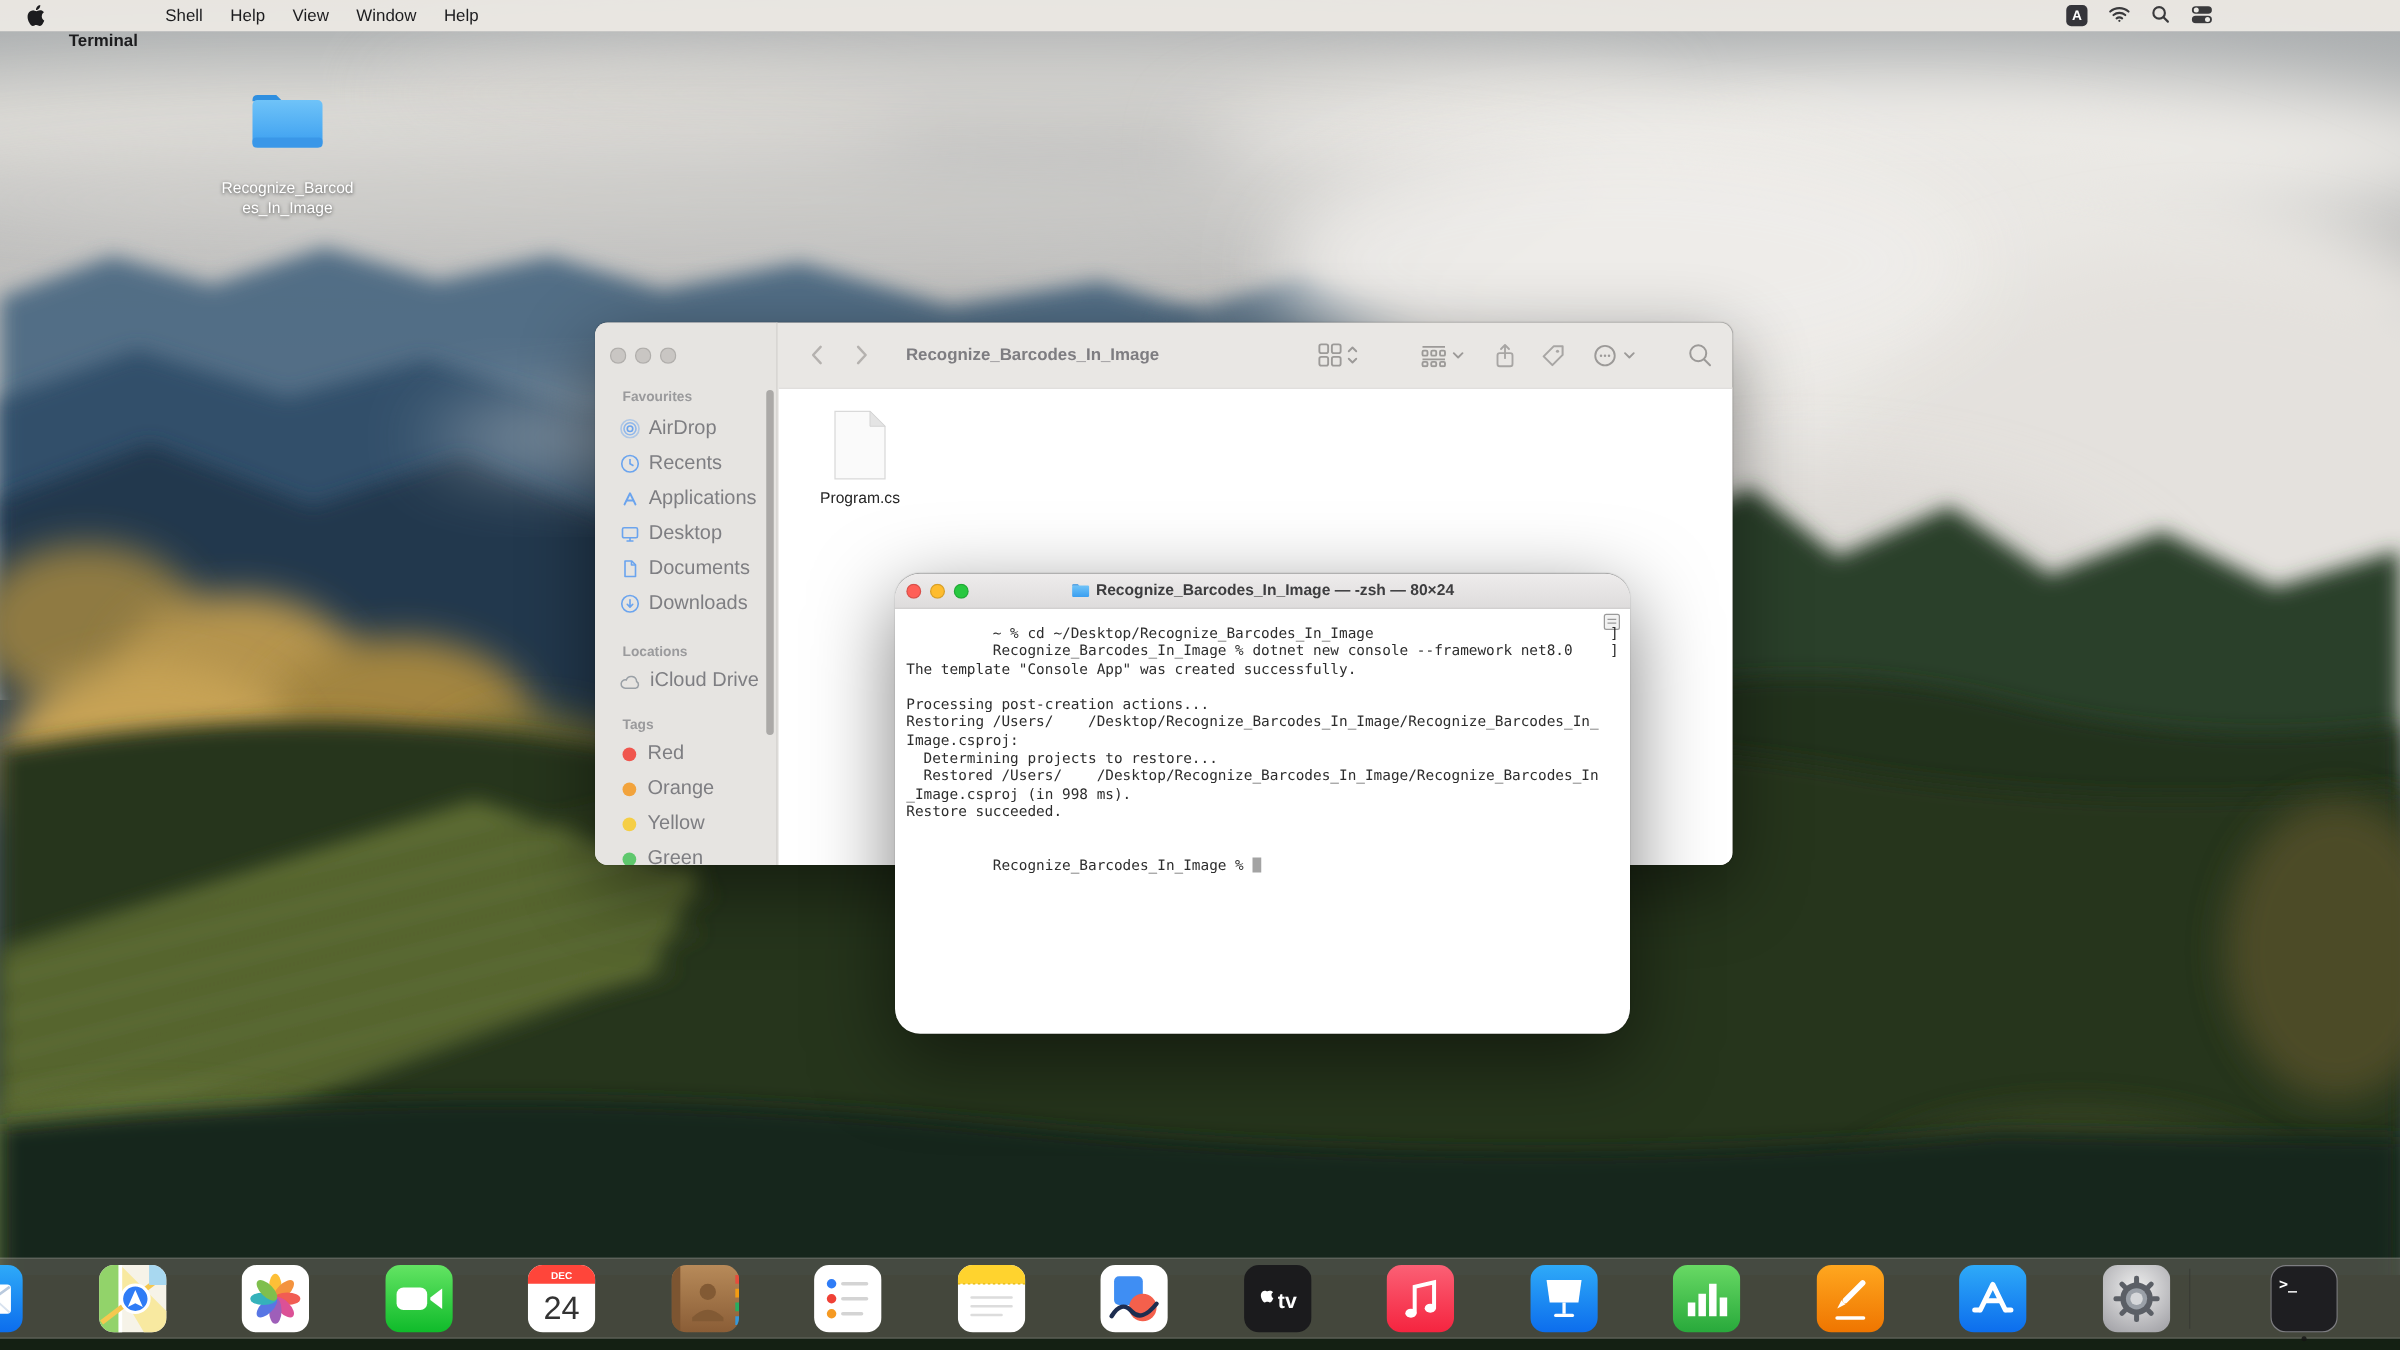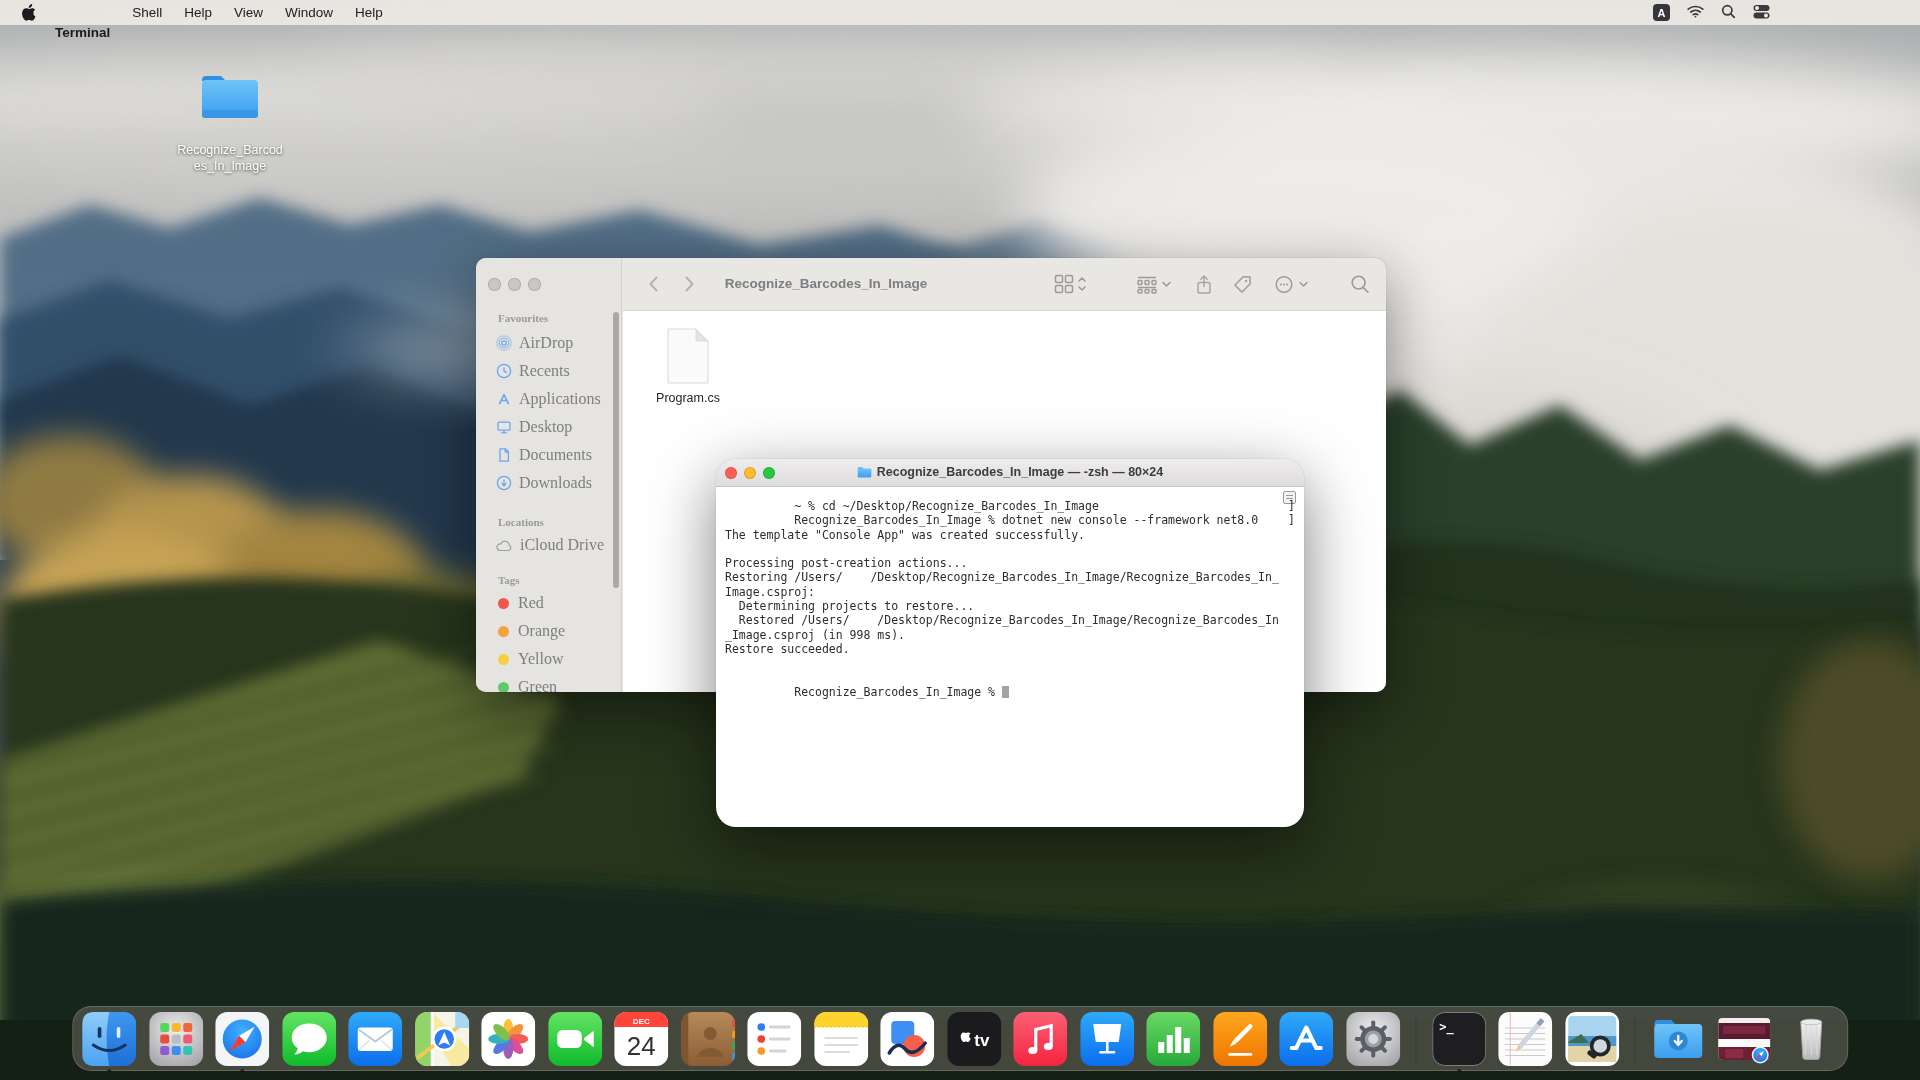--- a/index.html
+++ b/index.html
@@ -32,21 +32,21 @@
     z-index:10; overflow:hidden; }
   #finder .f-titlebar { position:absolute; left:0; top:0; width:100%; height:52px; }
   .tl { position:absolute; top:20px; width:12.5px; height:12.5px; border-radius:50%; }
   #finder .tl { background:#c9c6c3; border:0.5px solid rgba(0,0,0,0.12); }
   #finder .tl.c1{ left:12px; } #finder .tl.c2{ left:32px; } #finder .tl.c3{ left:52px; }
   #finder .nav { position:absolute; top:15px; color:#b9b6b3; }
   #finder .f-title { position:absolute; left:220px; top:18px; width:260px; text-align:center;
     font-size:13.5px; font-weight:700; color:#7e7d81; }
   .tb-icon { position:absolute; top:16px; }
   #finder .f-sidebar { position:absolute; left:0; top:0; width:146px; height:434px;
-    background:#e6e4e1; border-right:1px solid #d4d1ce;font-family:Liberation Serif, serif; }
+    background:#e6e4e1; border-right:1px solid #d4d1ce; }
   .sb-header { position:absolute; left:22px; font-size:11px; font-weight:700; color:#9a9a9c; }
   .sb-item { position:absolute; left:14px; width:126px; height:22px; display:flex; align-items:center;
     gap:7px; font-size:16px; color:#7e7e82; border-radius:5px; padding-left:6px; }
   .sb-item svg { flex:0 0 auto; }
   #finder .f-scrollbar { position:absolute; left:137px; top:54px; width:6px; height:276px;
     border-radius:3px; background:rgba(60,60,60,0.35); }
   #finder .f-content { position:absolute; left:147px; top:52px; width:763px; height:382px;
     background:#ffffff; border-top:1px solid #d8d5d2; }
   .file-item { position:absolute; width:110px; text-align:center; }
   .file-item .fi-icon { height:60px; display:flex; align-items:flex-end; justify-content:center; }
@@ -73,21 +73,21 @@
     line-height:14.3px; color:#2d2d2d; }
   .term-line { position:relative; white-space:pre; min-height:14.3px; }
   .term-line .right-mark { position:absolute; right:0; top:0; }
   .cursor { display:inline-block; width:7px; height:12px; background:#a3a3a3; margin-bottom:-2px; }
 
   
   #dock { position:absolute; left:50%; bottom:9px; transform:translateX(-50%);
     height:65px; padding:5px 9px; border-radius:19px;
     background:rgba(126,120,110,0.45); border:0.5px solid rgba(255,255,255,0.18);
     display:flex; align-items:center; gap:12.5px; z-index:60; }
-  .dock-item { position:relative; width:54px; height:54px; }
+  .dock-item { position:relative; width:54px; height:54px;margin-left:48px; }
   .dock-item svg { display:block; }
   .dock-item .dot { display:none; }
   .dock-item.running .dot { display:block; position:absolute; left:50%; bottom:-7px; transform:translateX(-50%);
     width:4px; height:4px; border-radius:50%; background:rgba(20,20,20,0.8); }
   .dock-sep { width:1px; height:48px; background:rgba(40,40,40,0.35); margin:0 3px; }
 </style>
 </head>
 <body>
 
 <svg width="0" height="0" style="position:absolute">

